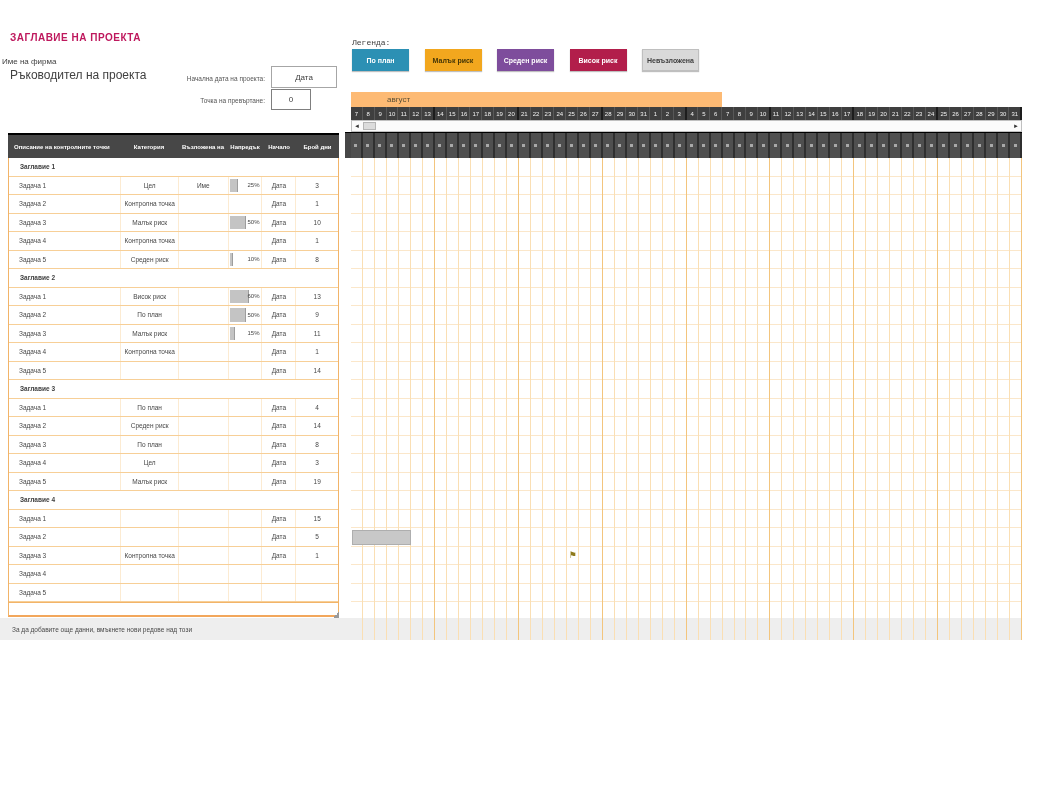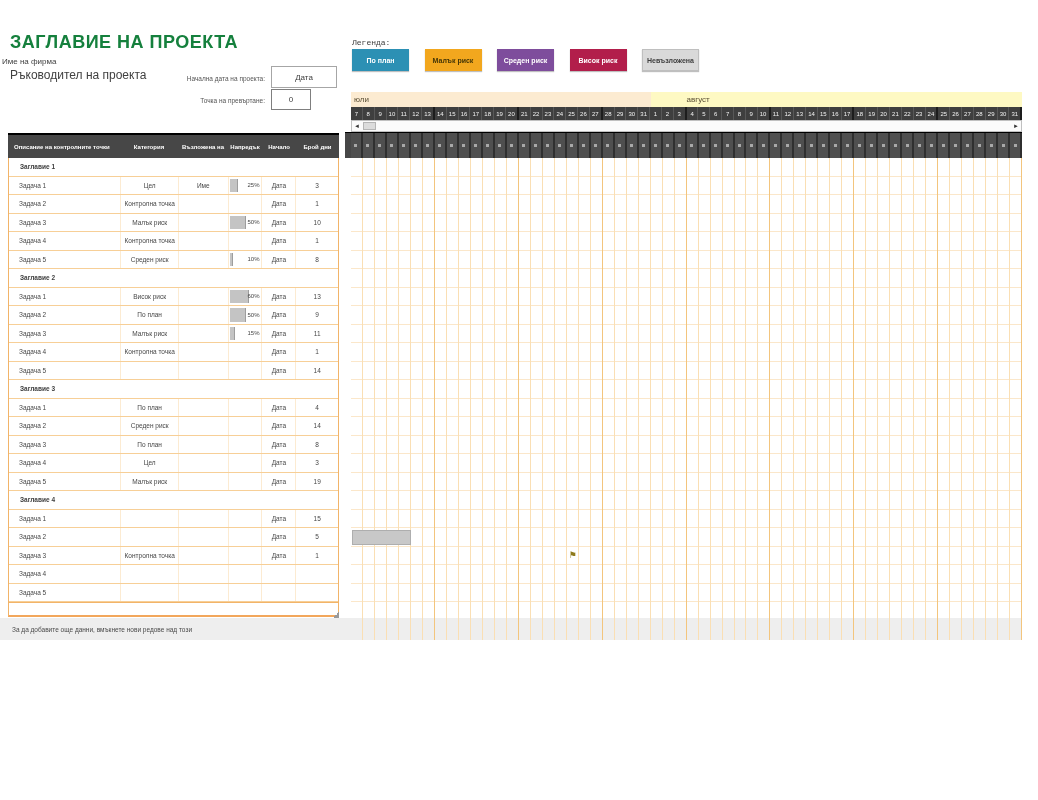--- a/index.html
+++ b/index.html
@@ -1,21 +1,21 @@
 <!DOCTYPE html>
 <html><head>
 <meta charset="utf-8">
 <style>
   * { margin:0; padding:0; box-sizing:border-box; }
   html,body { background:#fff; }
   body { font-family:"Liberation Sans", sans-serif; color:#404040; }
   .page { position:relative; width:1038px; height:800px; background:#fff; overflow:hidden; }
 
   
-  .proj-title { position:absolute; left:10px; top:32px; font-size:18px; font-weight:bold; color:#15803d; letter-spacing:.5px; }
+  .proj-title { position:absolute; left:10px; top:32px; font-size:10px; font-weight:bold; color:#be185d; letter-spacing:.5px; }
   .company    { position:absolute; left:2px; top:57px; font-size:8px; color:#404040; }
   .manager    { position:absolute; left:10px; top:68px; font-size:12px; color:#404040; }
   .fld-label  { position:absolute; width:125px; text-align:right; font-size:6.5px; color:#555; }
   .lbl-start  { left:140px; top:75px; }
   .lbl-scroll { left:140px; top:97px; }
   .fld-box { position:absolute; background:#fff; border:1px solid #a6a6a6; display:flex; align-items:center; justify-content:center; font-size:8px; color:#404040; }
   .box-date   { left:271px; top:66px; width:66px; height:22px; }
   .box-scroll { left:271px; top:89px; width:40px; height:21px; border-color:#7f7f7f; }
 
   
@@ -98,24 +98,21 @@
   <div class="legend-label">Легенда:</div>
   <div class="legend-row">
       <div class="legend-btn" style="background: rgb(44, 144, 180); color: rgb(255, 255, 255);">По план</div>
       <div class="legend-btn" style="background: rgb(242, 167, 30); color: rgb(68, 54, 7);">Малък риск</div>
       <div class="legend-btn" style="background: rgb(126, 77, 156); color: rgb(255, 255, 255);">Среден риск</div>
       <div class="legend-btn" style="background: rgb(178, 30, 75); color: rgb(255, 255, 255);">Висок риск</div>
       <div class="legend-btn gray" style="background: rgb(217, 217, 217); color: rgb(64, 64, 64);">Невъзложена</div>
     </div>
 
   <div class="months">
-      <div class="month" style="width: 44.6429%; background: rgb(252, 235, 209);">
-        <span>юли</span>
-      </div>
-      <div class="month m2" style="width: 55.3571%; background: #fef9c3;">
+      <div class="month m2" style="width: 55.3571%; background: #fdba74;">
         <span>август</span>
       </div>
     </div>
   <div class="days-row">
       <div class="day-cell">7</div>
       <div class="day-cell">8</div>
       <div class="day-cell">9</div>
       <div class="day-cell">10</div>
       <div class="day-cell">11</div>
       <div class="day-cell">12</div>

